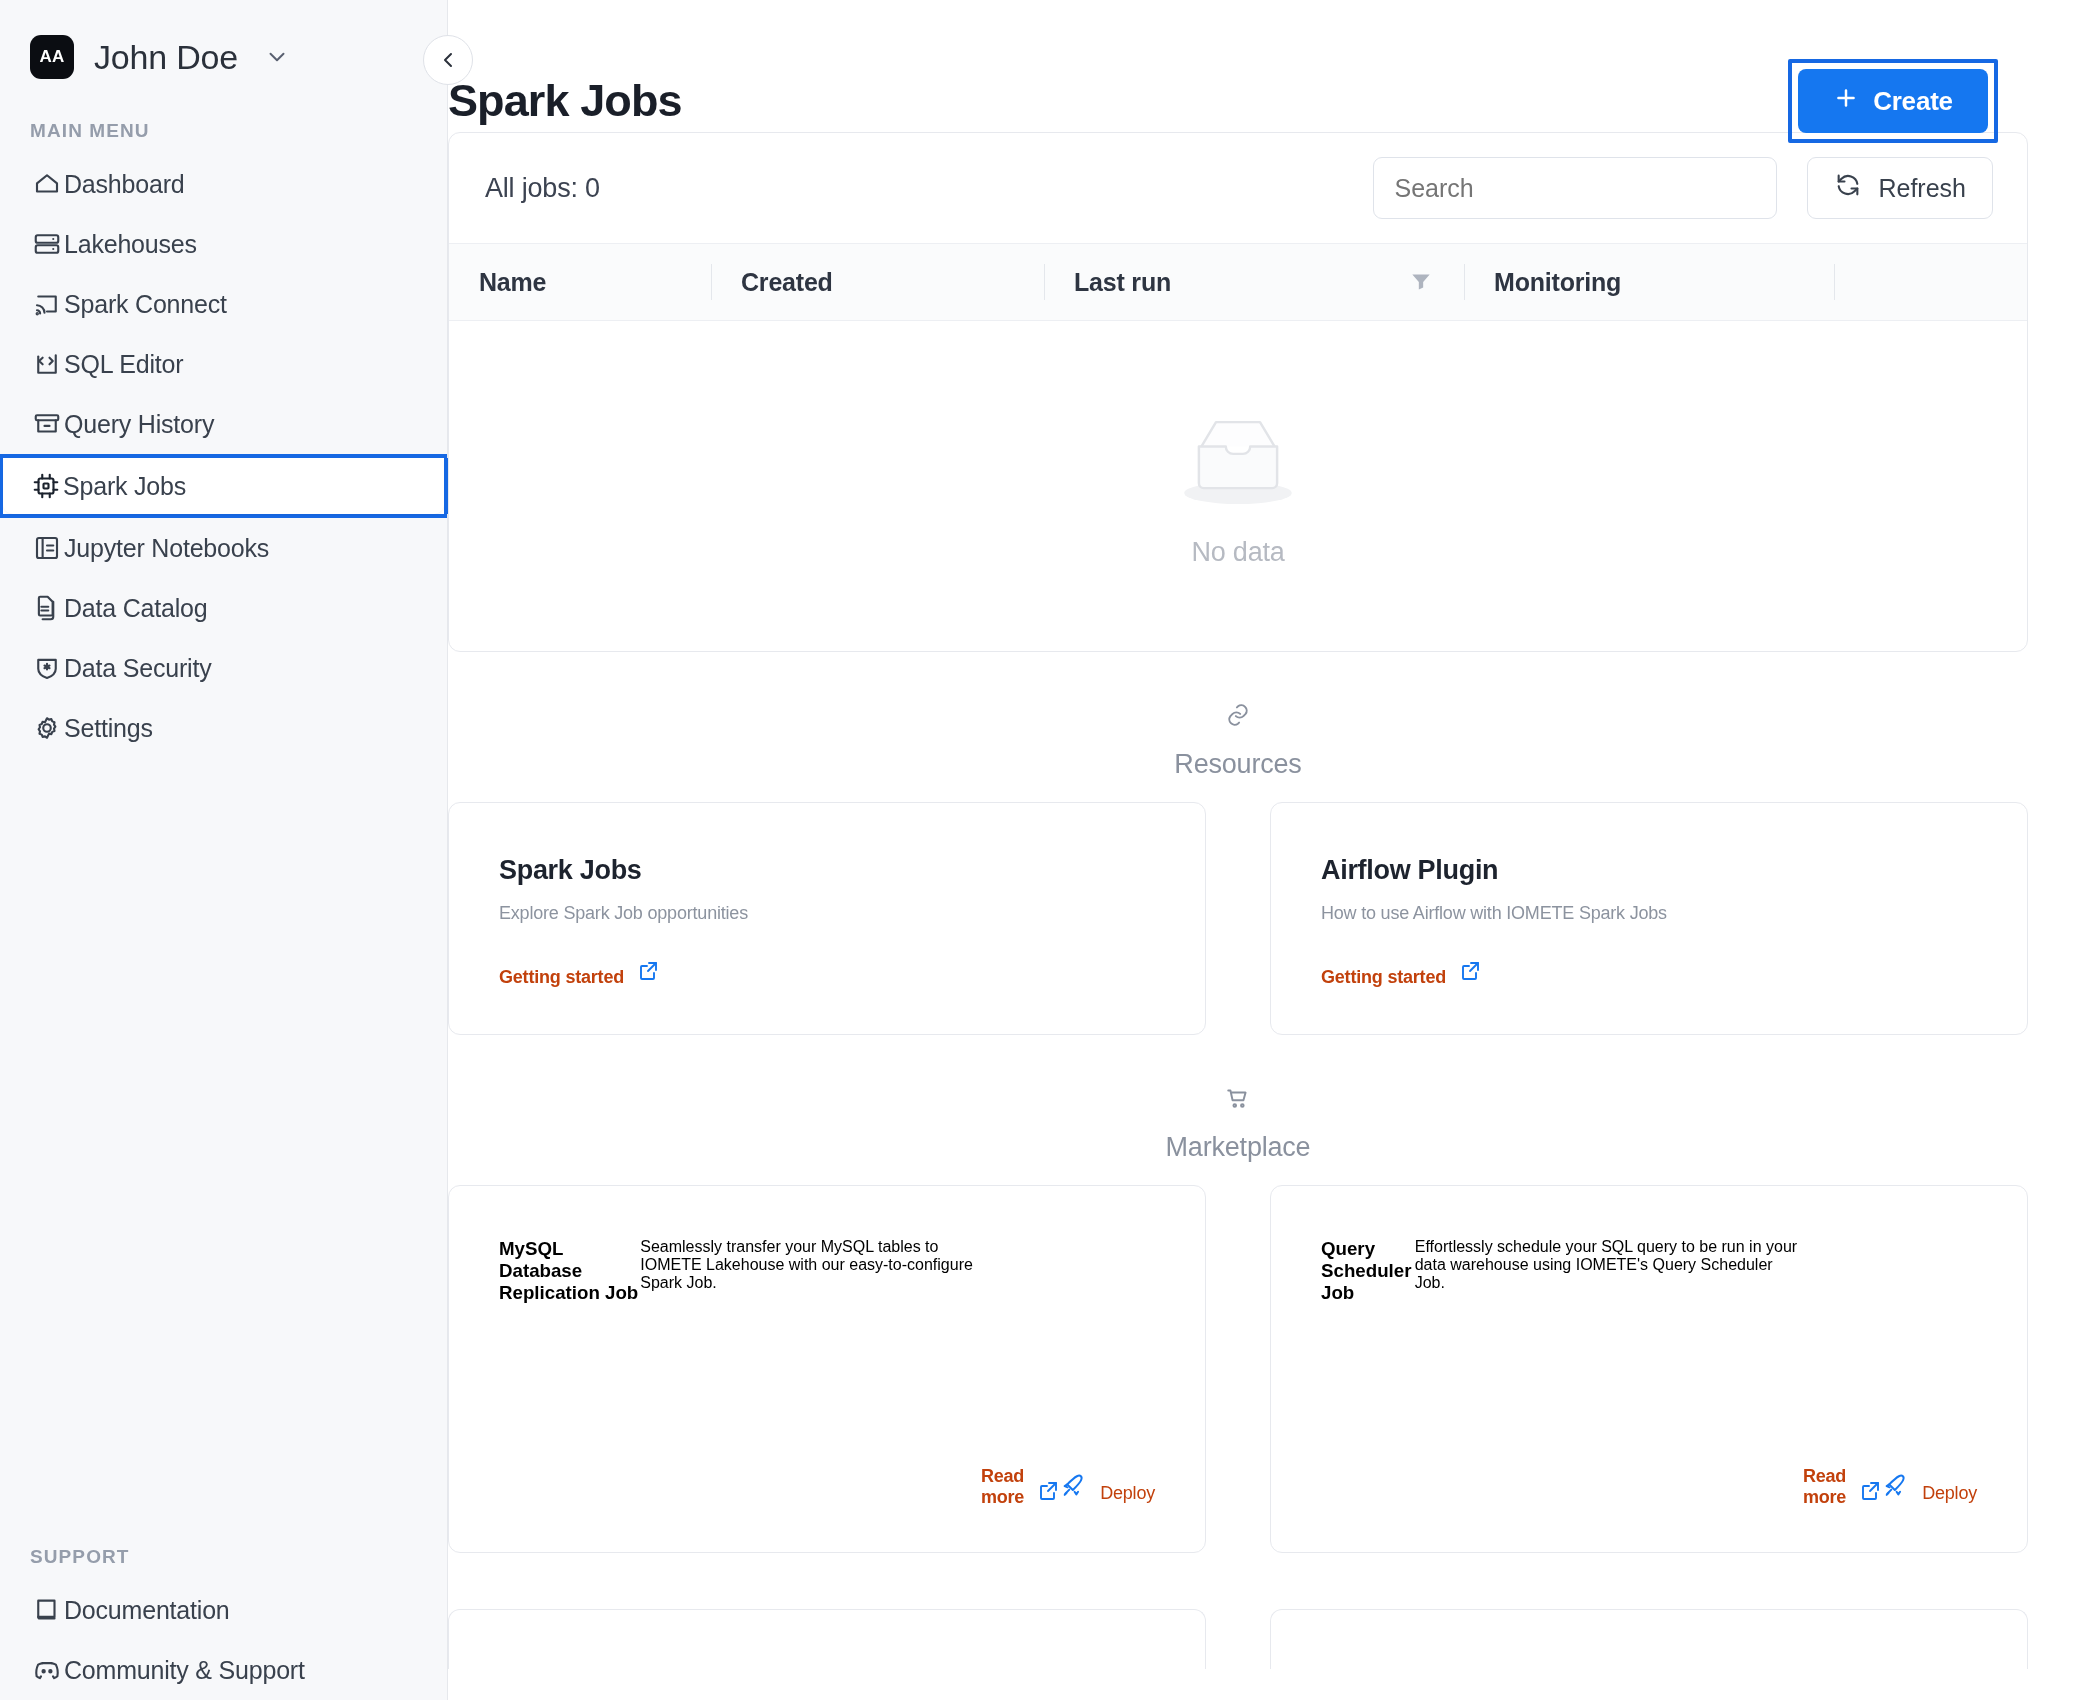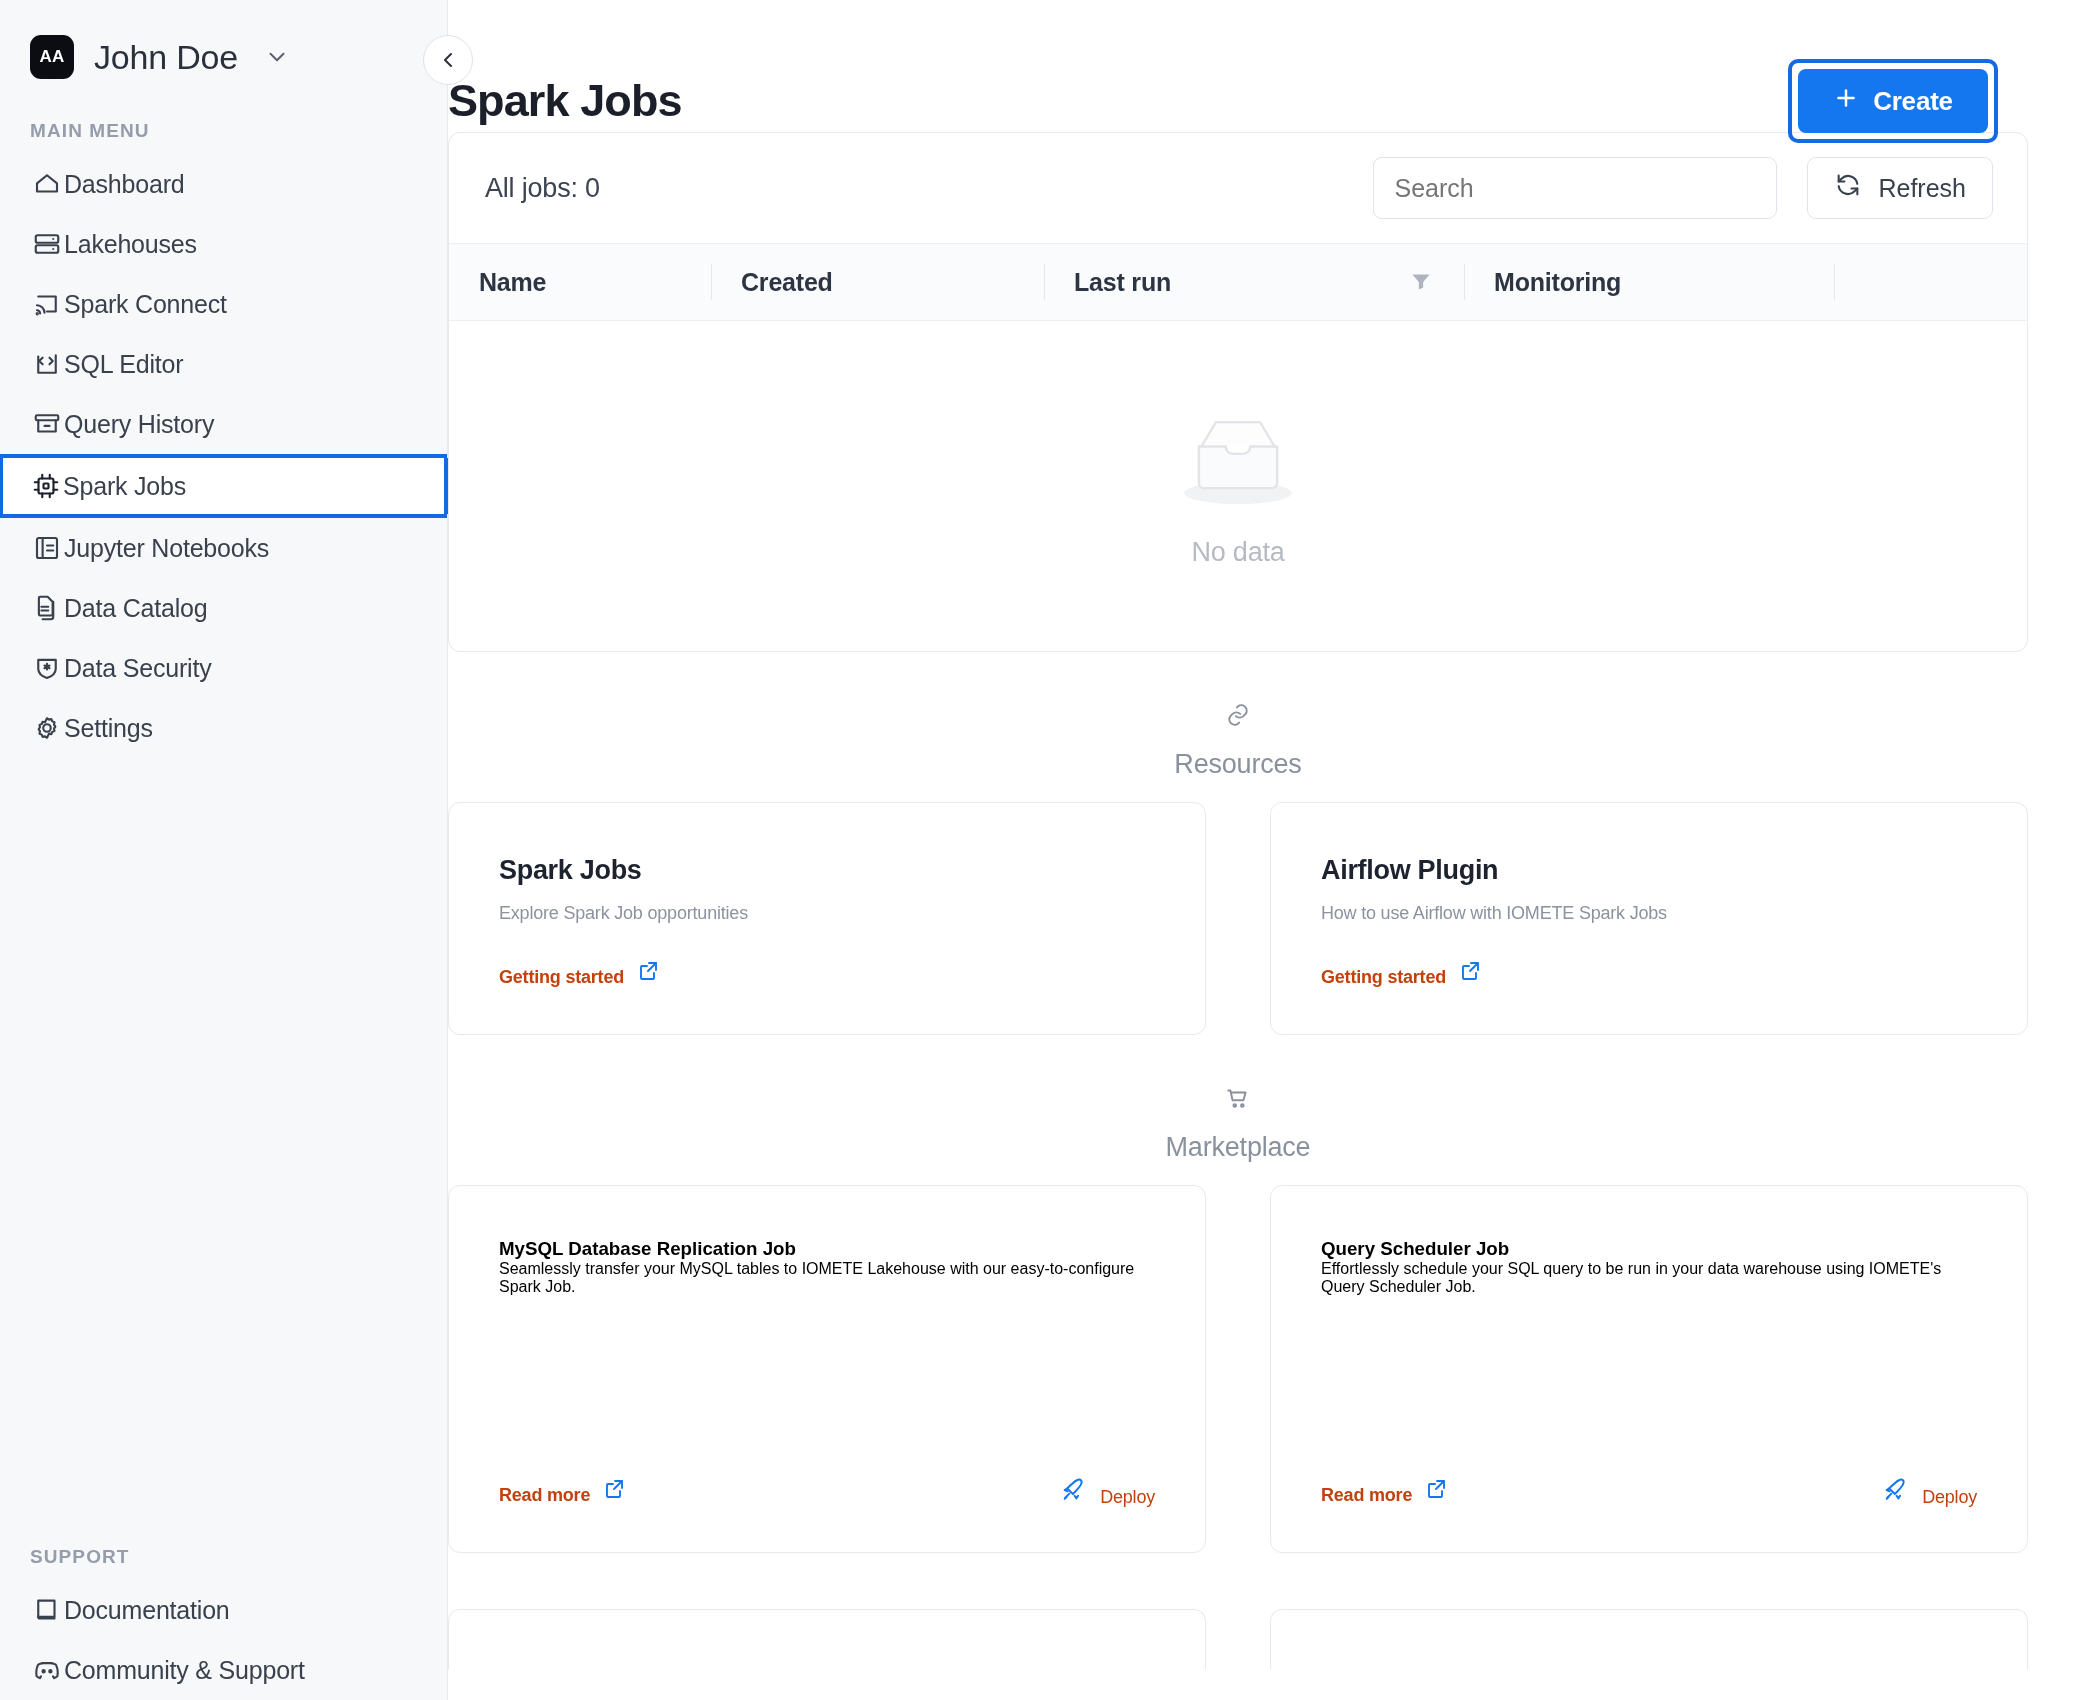--- a/index.html
+++ b/index.html
@@ -94,21 +94,21 @@
     display: flex; align-items: center; justify-content: space-between;
     padding: 70px 0 0 0;
     margin: 0 30px 0 0;
     height: 132px;
   }
   .page-title {
     font-size: 45px; font-weight: 700; color: #1A1F29;
     letter-spacing: -0.9px; padding-left: 0;
   }
   .create-focus {
-    border: 4px solid #1668E3; border-radius: 10px; padding: 6px;
+    border: 4px solid #1668E3; border-radius: 2px; padding: 6px;
   }
   .create-btn {
     background: #1577F0; color: #fff;
     border-radius: 8px;
     height: 64px; min-width: 190px;
     display: flex; align-items: center; justify-content: center; gap: 14px;
     font-size: 26px; font-weight: 700; letter-spacing: -0.2px;
   }
 
   .card {
@@ -171,21 +171,21 @@
     margin: 50px 0 22px 0;
     flex-direction: column;
   }
   .grid2 { display: grid; grid-template-columns: 1fr 1fr; gap: 64px; }
   .rcard { padding: 52px 50px 46px 50px; }
   .rcard h3 { font-size: 27px; font-weight: 700; color: #1D232E; letter-spacing: -0.3px; margin-bottom: 16px;}
   .rcard p { font-size: 18px; color: #8C939F; line-height: 1.28; letter-spacing: -0.2px; }
   .rcard-foot { margin-top: 34px; display:flex; align-items:center; justify-content: space-between;}
   .lnk { display:flex; align-items:flex-end; gap: 12px; color:#c2410c; font-size: 18px; font-weight:700; letter-spacing:-0.2px;}
   .lnk.deploy { font-weight: 400; }
-  .mcard { padding: 52px 50px 44px 50px; min-height: 368px; display:flex; flex-direction:column;}
+  .mcard { padding: 52px 50px 44px 50px; min-height: 368px; display:flex; flex-direction:row;}
   .mcard .rcard-foot { margin-top: auto; }
   .cut-card { height: 60px; border-bottom: none; border-radius: 12px 12px 0 0; }
 </style>
 </head>
 <body>
 
 <div class="app">
 
   <aside class="sidebar">
 

